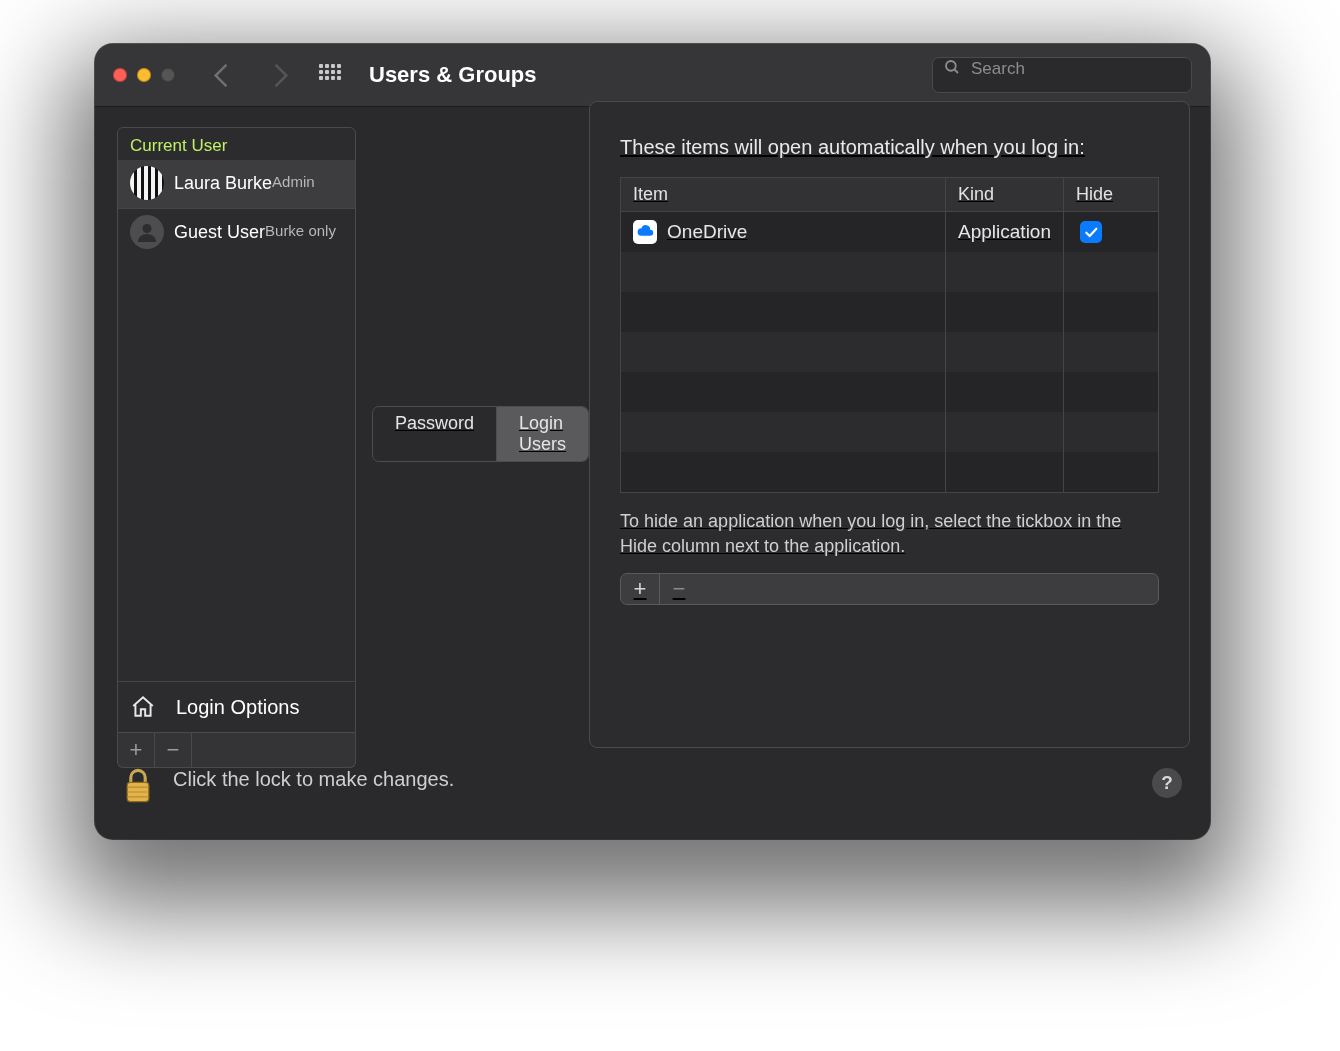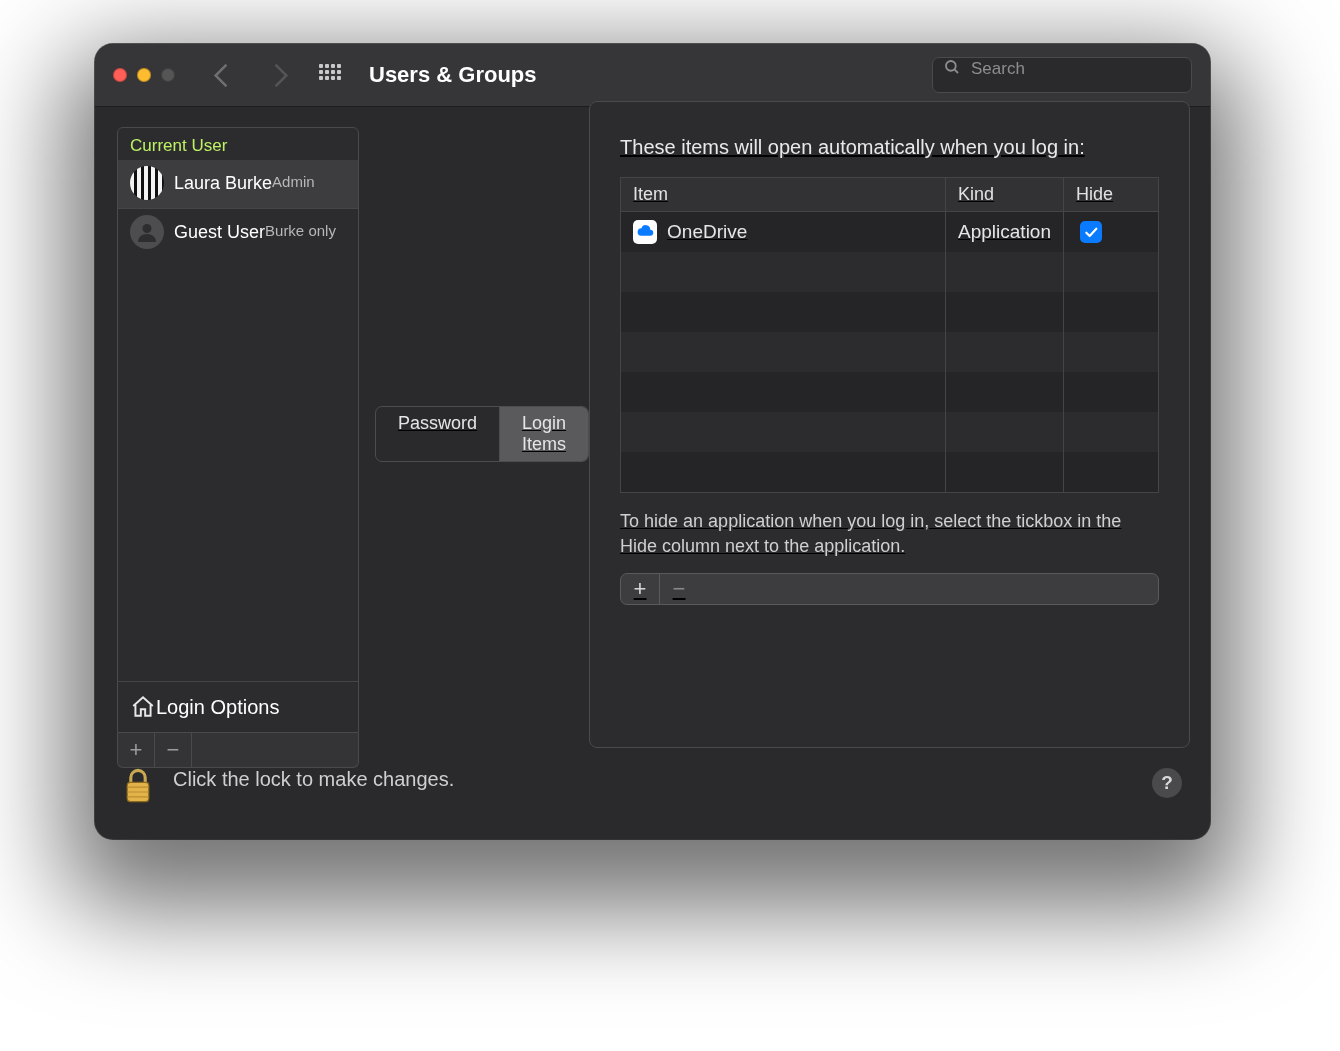--- a/index.html
+++ b/index.html
@@ -132,21 +132,21 @@
   .avatar.guest{
     background:#4d4d4f;
   }
   .avatar.guest svg{ width:24px; height:24px; }
   .sb-user .u-text{ display:flex; flex-direction:row; line-height:1.15;}
   .sb-user .u-name{ color:#fff; font-size:18px;}
   .sb-user .u-sub { color:#b7b7b8; font-size:15px;}
   .sb-divider{ height:1px; background:#454547; }
   .sb-fill{ flex:1; }
   .login-options{
-    display:flex; align-items:center; gap:0;
+    display:flex; align-items:center; gap:20px;
     padding:12px 12px;
     border-top:1px solid #454547;
     color:#fff; font-size:20px;
   }
   .login-options svg{ width:26px; height:26px; }
   .sb-footer{
     display:flex;
     height:34px;
     border:1px solid #4a4a4c; border-top:0;
     border-radius:0 0 6px 6px;
@@ -360,21 +360,21 @@
       <div class="sb-footer">
         <div class="sq-btn">+</div>
         <div class="sq-btn">−</div>
         <div class="filler"></div>
       </div>
     </div>
 
     <div class="main-wrap">
       <div class="tab-group">
         <div class="tab">Password</div>
-        <div class="tab active">Login Items</div>
+        <div class="tab active">Login Users</div>
       </div>
 
       <div class="panel">
         <div class="panel-intro">These items will open automatically when you log in:</div>
 
         <div class="table">
           <div class="t-head">
             <div class="cell col-item">Item</div>
             <div class="cell col-kind">Kind</div>
             <div class="cell col-hide">Hide</div>

